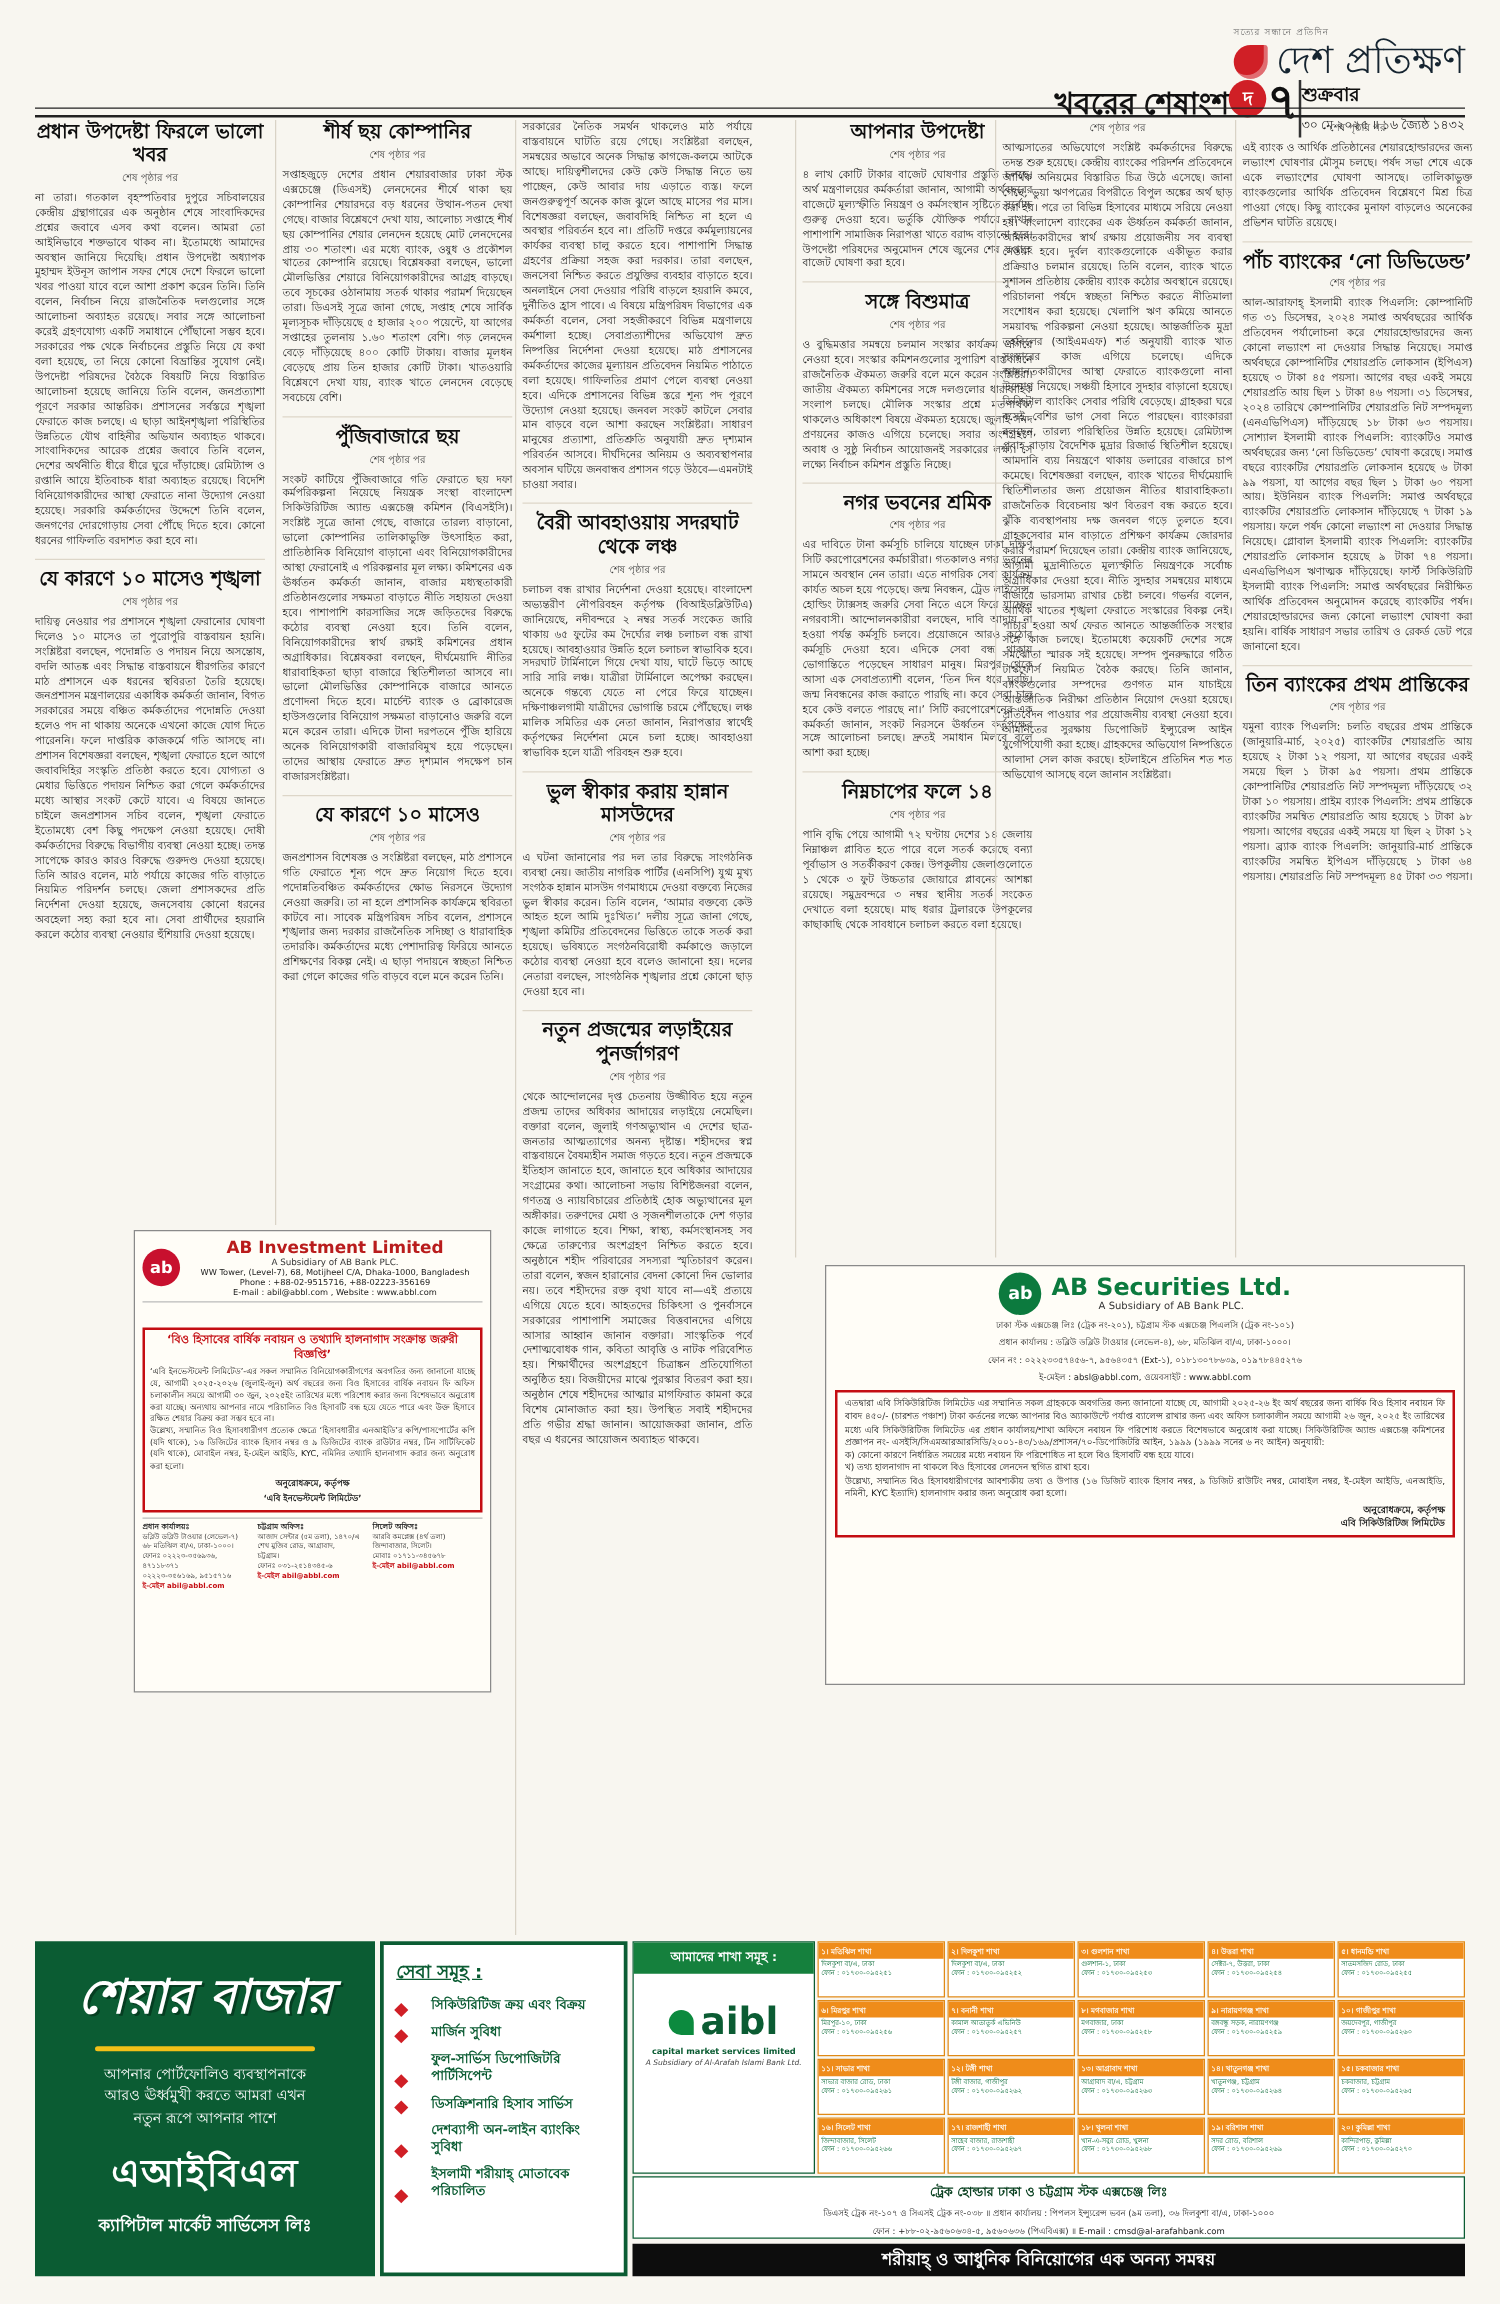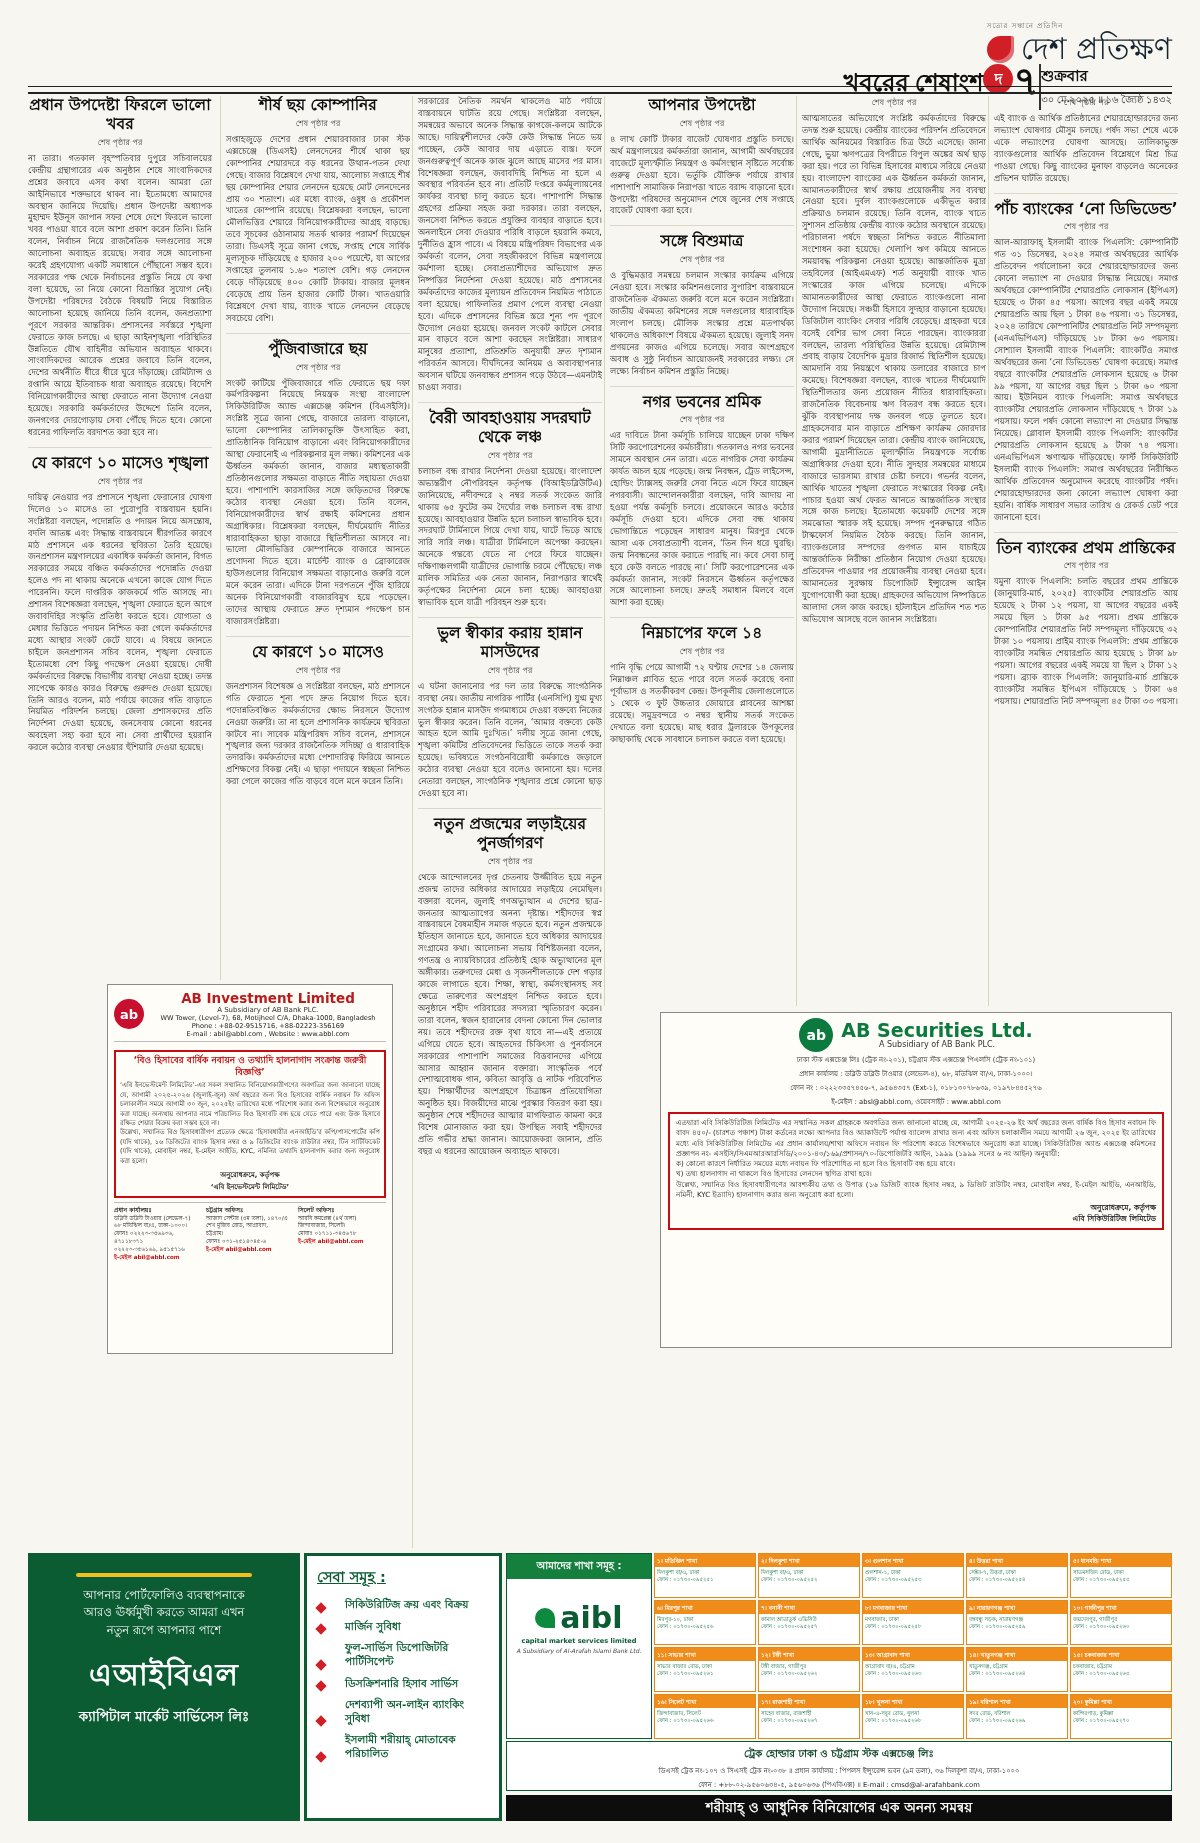--- a/index.html
+++ b/index.html
@@ -38,21 +38,21 @@
   
   .ad-abinv{position:absolute;left:107px;top:984px;width:286px;height:370px;background:#fffdf7;
             border:1px solid #8a8a8a;padding:5px 6px;box-sizing:border-box;overflow:hidden;}
   .abinv-head{display:flex;gap:6px;align-items:center;border-bottom:1px solid #bbb;padding-bottom:3px;}
   .ab-logo{width:30px;height:30px;border-radius:50%;background:#c8102e;color:#fff;display:flex;flex:0 0 30px;
            align-items:center;justify-content:center;font-weight:bold;font-size:13px;}
   .abinv-tblock{flex:1;text-align:center;}
   .abinv-title{font-size:13.5px;font-weight:bold;color:#b91c1c;}
   .abinv-sub{font-size:7px;color:#333;}
   .abinv-addr,.abinv-phone,.abinv-mail{font-size:6.6px;color:#222;}
-  .notice{border:2px solid #c40d12;margin-top:8px;padding:3px 4px;}
+  .notice{border:2px solid #c40d12;margin-top:20px;padding:3px 4px;}
   .notice-title{color:#c40d12;font-weight:bold;font-size:9px;text-align:center;line-height:1.3;margin-bottom:3px;}
   .notice-body{font-size:6.5px;line-height:1.45;text-align:justify;white-space:pre-line;color:#1a1a1a;}
   .signoff{text-align:center;font-size:6.8px;font-weight:bold;margin-top:3px;}
   .offices{display:flex;gap:4px;margin-top:4px;border-top:1px solid #bbb;padding-top:3px;}
   .office{flex:1;font-size:5.6px;line-height:1.4;}
   .office-head{font-weight:bold;font-size:6px;}
   .office-lines{white-space:pre-line;}
   .office-mail{color:#c40d12;font-weight:bold;}
   
   .ad-absec{position:absolute;left:660px;top:1012px;width:512px;height:336px;background:#fffdf7;
@@ -173,21 +173,21 @@
       <div class="kicker">শেষ পৃষ্ঠার পর</div>
       <p class="abody">এ ঘটনা জানানোর পর দল তার বিরুদ্ধে সাংগঠনিক ব্যবস্থা নেয়। জাতীয় নাগরিক পার্টির (এনসিপি) যুগ্ম মুখ্য সংগঠক হান্নান মাসউদ গণমাধ্যমে দেওয়া বক্তব্যে নিজের ভুল স্বীকার করেন। তিনি বলেন, ‘আমার বক্তব্যে কেউ আহত হলে আমি দুঃখিত।’ দলীয় সূত্রে জানা গেছে, শৃঙ্খলা কমিটির প্রতিবেদনের ভিত্তিতে তাকে সতর্ক করা হয়েছে। ভবিষ্যতে সংগঠনবিরোধী কর্মকাণ্ডে জড়ালে কঠোর ব্যবস্থা নেওয়া হবে বলেও জানানো হয়। দলের নেতারা বলছেন, সাংগঠনিক শৃঙ্খলার প্রশ্নে কোনো ছাড় দেওয়া হবে না।</p>
     </section>
     <section class="article">
       <h2 class="headline">নতুন প্রজন্মের লড়াইয়ের পুনর্জাগরণ</h2>
       <div class="kicker">শেষ পৃষ্ঠার পর</div>
       <p class="abody">থেকে আন্দোলনের দৃপ্ত চেতনায় উজ্জীবিত হয়ে নতুন প্রজন্ম তাদের অধিকার আদায়ের লড়াইয়ে নেমেছিল। বক্তারা বলেন, জুলাই গণঅভ্যুত্থান এ দেশের ছাত্র-জনতার আত্মত্যাগের অনন্য দৃষ্টান্ত। শহীদদের স্বপ্ন বাস্তবায়নে বৈষম্যহীন সমাজ গড়তে হবে। নতুন প্রজন্মকে ইতিহাস জানাতে হবে, জানাতে হবে অধিকার আদায়ের সংগ্রামের কথা। আলোচনা সভায় বিশিষ্টজনরা বলেন, গণতন্ত্র ও ন্যায়বিচারের প্রতিষ্ঠাই হোক অভ্যুত্থানের মূল অঙ্গীকার। তরুণদের মেধা ও সৃজনশীলতাকে দেশ গড়ার কাজে লাগাতে হবে। শিক্ষা, স্বাস্থ্য, কর্মসংস্থানসহ সব ক্ষেত্রে তারুণ্যের অংশগ্রহণ নিশ্চিত করতে হবে। অনুষ্ঠানে শহীদ পরিবারের সদস্যরা স্মৃতিচারণ করেন। তারা বলেন, স্বজন হারানোর বেদনা কোনো দিন ভোলার নয়। তবে শহীদদের রক্ত বৃথা যাবে না—এই প্রত্যয়ে এগিয়ে যেতে হবে। আহতদের চিকিৎসা ও পুনর্বাসনে সরকারের পাশাপাশি সমাজের বিত্তবানদের এগিয়ে আসার আহ্বান জানান বক্তারা। সাংস্কৃতিক পর্বে দেশাত্মবোধক গান, কবিতা আবৃত্তি ও নাটক পরিবেশিত হয়। শিক্ষার্থীদের অংশগ্রহণে চিত্রাঙ্কন প্রতিযোগিতা অনুষ্ঠিত হয়। বিজয়ীদের মাঝে পুরস্কার বিতরণ করা হয়। অনুষ্ঠান শেষে শহীদদের আত্মার মাগফিরাত কামনা করে বিশেষ মোনাজাত করা হয়। উপস্থিত সবাই শহীদদের প্রতি গভীর শ্রদ্ধা জানান। আয়োজকরা জানান, প্রতি বছর এ ধরনের আয়োজন অব্যাহত থাকবে।</p>
     </section>
   </div>
 
-  <div class="col ruled" style="left:604px;width:184px;height:910px;">
+  <div class="col ruled" style="left:636px;width:184px;height:910px;">
     <section class="article">
       <h2 class="headline">আপনার উপদেষ্টা</h2>
       <div class="kicker">শেষ পৃষ্ঠার পর</div>
       <p class="abody">৪ লাখ কোটি টাকার বাজেট ঘোষণার প্রস্তুতি চলছে। অর্থ মন্ত্রণালয়ের কর্মকর্তারা জানান, আগামী অর্থবছরের বাজেটে মূল্যস্ফীতি নিয়ন্ত্রণ ও কর্মসংস্থান সৃষ্টিতে সর্বোচ্চ গুরুত্ব দেওয়া হবে। ভর্তুকি যৌক্তিক পর্যায়ে রাখার পাশাপাশি সামাজিক নিরাপত্তা খাতে বরাদ্দ বাড়ানো হবে। উপদেষ্টা পরিষদের অনুমোদন শেষে জুনের শেষ সপ্তাহে বাজেট ঘোষণা করা হবে।</p>
     </section>
     <section class="article">
       <h2 class="headline">সঙ্গে বিশুমাত্র</h2>
       <div class="kicker">শেষ পৃষ্ঠার পর</div>
       <p class="abody">ও বুদ্ধিমত্তার সমন্বয়ে চলমান সংস্কার কার্যক্রম এগিয়ে নেওয়া হবে। সংস্কার কমিশনগুলোর সুপারিশ বাস্তবায়নে রাজনৈতিক ঐকমত্য জরুরি বলে মনে করেন সংশ্লিষ্টরা। জাতীয় ঐকমত্য কমিশনের সঙ্গে দলগুলোর ধারাবাহিক সংলাপ চলছে। মৌলিক সংস্কার প্রশ্নে মতপার্থক্য থাকলেও অধিকাংশ বিষয়ে ঐকমত্য হয়েছে। জুলাই সনদ প্রণয়নের কাজও এগিয়ে চলেছে। সবার অংশগ্রহণে অবাধ ও সুষ্ঠু নির্বাচন আয়োজনই সরকারের লক্ষ্য। সে লক্ষ্যে নির্বাচন কমিশন প্রস্তুতি নিচ্ছে।</p>
     </section>
@@ -294,20 +294,21 @@
 খ) তথ্য হালনাগাদ না থাকলে বিও হিসাবের লেনদেন স্থগিত রাখা হবে।
 উল্লেখ্য, সম্মানিত বিও হিসাবধারীগণের আবশ্যকীয় তথ্য ও উপাত্ত (১৬ ডিজিট ব্যাংক হিসাব নম্বর, ৯ ডিজিট রাউটিং নম্বর, মোবাইল নম্বর, ই-মেইল আইডি, এনআইডি, নমিনী, KYC ইত্যাদি) হালনাগাদ করার জন্য অনুরোধ করা হলো।</div>
       <div class="signoff2">
         <div>অনুরোধক্রমে, কর্তৃপক্ষ</div>
         <div>এবি সিকিউরিটিজ লিমিটেড</div>
       </div>
     </div>
   </div>
 
   <div class="ad-share">
+    <div class="share-title">শেয়ার বাজার</div>
     <div class="share-underline"></div>
     <div class="share-line">আপনার পোর্টফোলিও ব্যবস্থাপনাকে</div>
     <div class="share-line">আরও ঊর্ধ্বমুখী করতে আমরা এখন</div>
     <div class="share-line">নতুন রূপে আপনার পাশে</div>
     <div class="share-brand">এআইবিএল</div>
     <div class="share-brand-sub">ক্যাপিটাল মার্কেট সার্ভিসেস লিঃ</div>
   </div>
 
   <div class="ad-seba">
     <div class="seba-title">সেবা সমূহ :</div>

